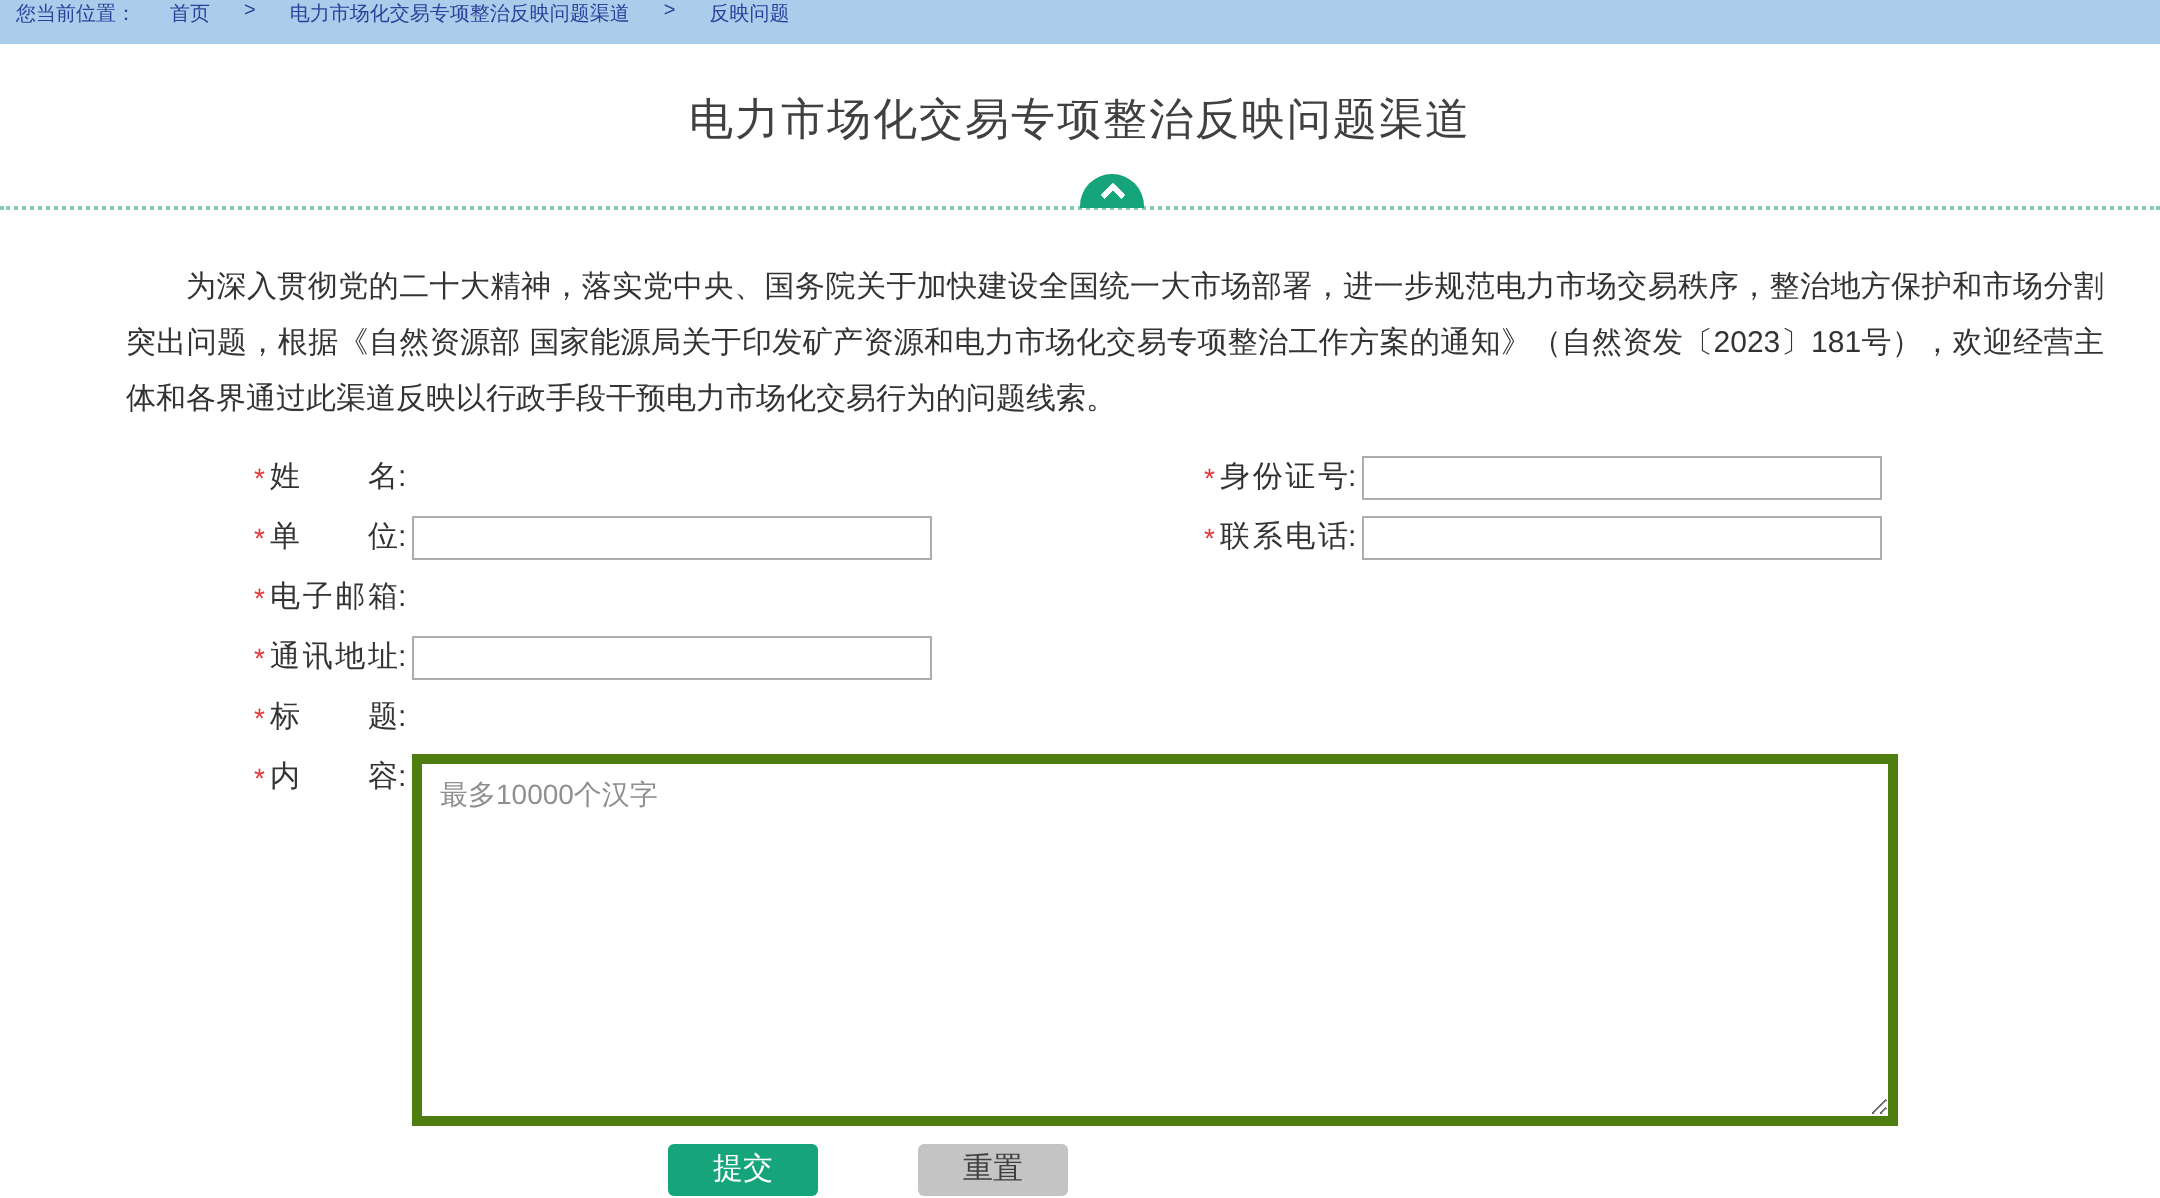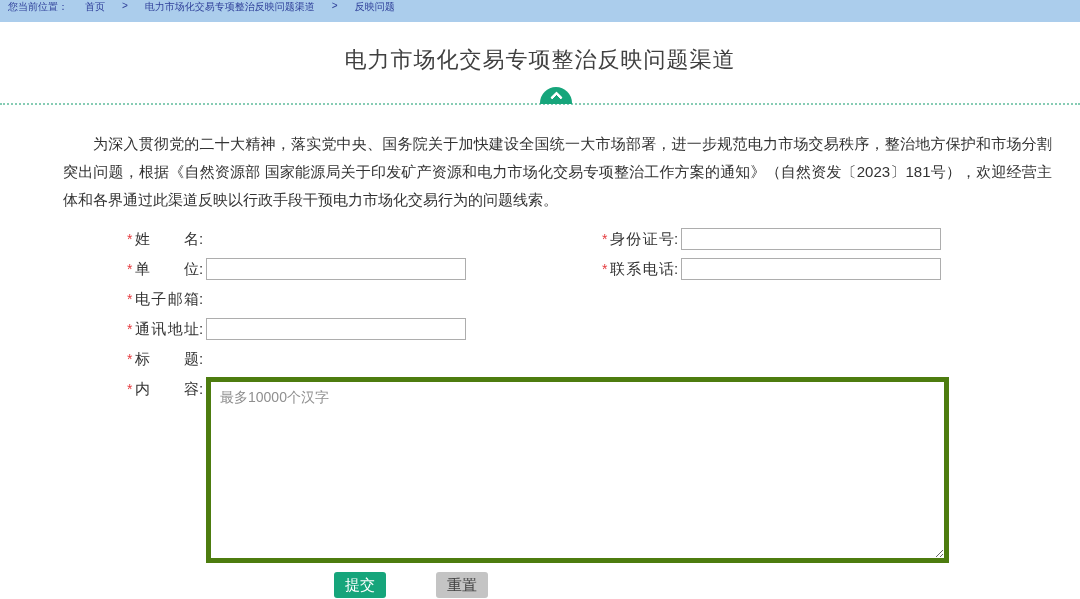--- a/index.html
+++ b/index.html
@@ -70,21 +70,21 @@
     width:743px; height:186px; border:5px solid #4d7c0f; background:#fff;
     font-size:14px; padding:7px 9px; color:#333; outline:none;
     font-family:"Liberation Sans","DejaVu Sans",sans-serif;
     resize:both;
   }
   textarea.content::placeholder { color:#8f8f8f; opacity:1; }
 
   
   .btn-row { margin:9px 0 0 207px; display:flex; gap:50px; }
   button.btn {
-    width:52px; height:26px; border:none; border-radius:3px;
+    width:75px; height:26px; border:none; border-radius:3px;
     font-size:15px; cursor:pointer; line-height:24px; padding:0;
     font-family:"Liberation Sans","DejaVu Sans",sans-serif;
   }
   .btn-submit { background:#16a57b; color:#ffffff; }
   .btn-reset  { background:#c4c4c4; color:#404040; }
 </style>
 </head>
 <body>
 
 <div class="crumb-bar">

